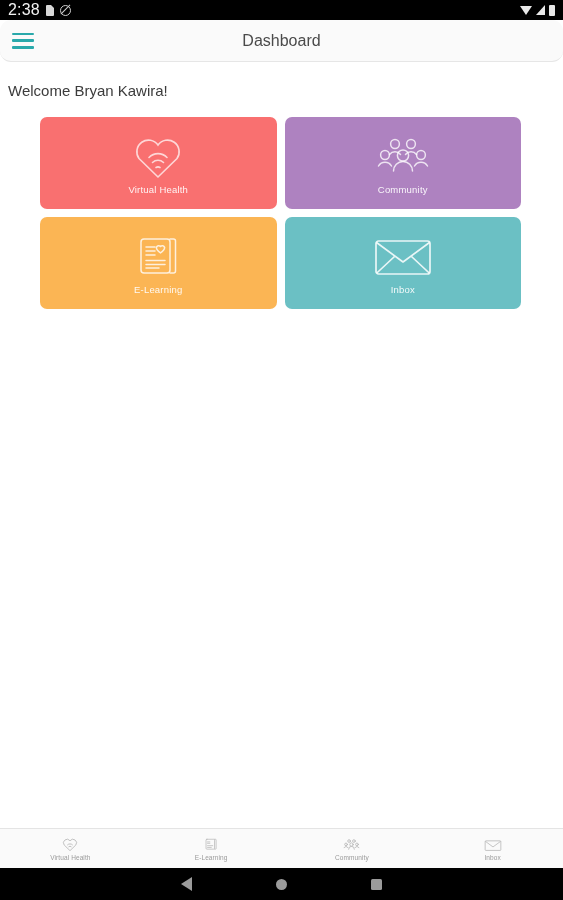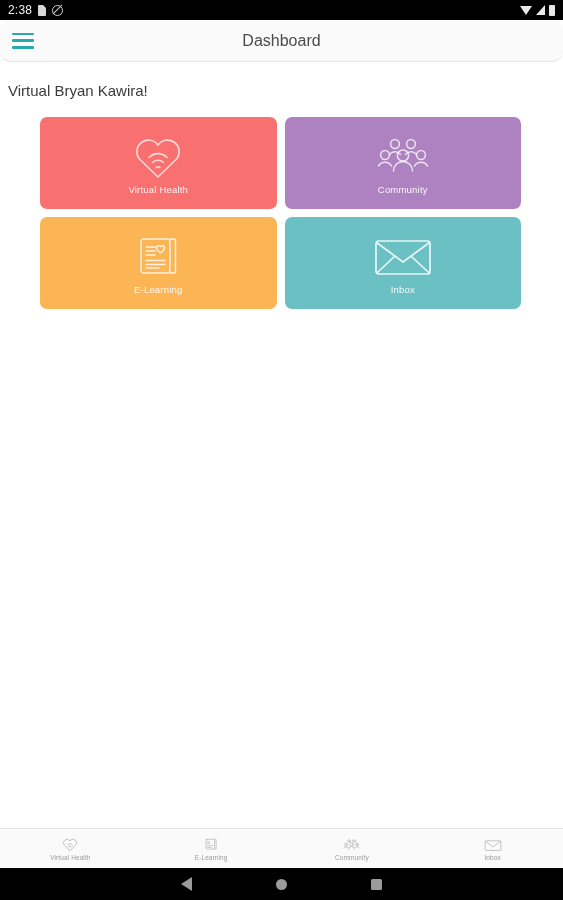--- a/index.html
+++ b/index.html
@@ -11,21 +11,21 @@
   }
   #app { position:relative; width:563px; height:900px; background:#ffffff; }
 
   
   .statusbar {
     height:20px; background:#000000; color:#ffffff;
     display:flex; align-items:center; justify-content:space-between;
     padding:0 8px;
   }
   .sb-left { display:flex; align-items:center; gap:6px; }
-  .sb-time { font-size:12px; letter-spacing:0.2px; color:#f2f2f2; }
+  .sb-time { font-size:16px; letter-spacing:0.2px; color:#f2f2f2; }
   .sb-right { display:flex; align-items:center; gap:4px; }
   .icon-sim {
     width:8px; height:11px; background:#d8d8d8; border-radius:1px;
     position:relative;
   }
   .icon-sim::after{
     content:""; position:absolute; top:0; right:0;
     border-left:3px solid transparent; border-top:3px solid #000;
   }
   .icon-nosound { width:11px; height:11px; position:relative; }
@@ -143,21 +143,21 @@
   <div class="toolbar">
     <div class="hamburger">
       <span></span>
         <span></span>
         <span></span>
     </div>
     <div class="toolbar-title">Dashboard</div>
   </div>
 
   <div class="content">
-    <div class="welcome">Virtual Bryan Kawira!</div>
+    <div class="welcome">Welcome Bryan Kawira!</div>
 
     <div class="grid">
 
       <div class="card" style="background:#f97070">
         <div class="glyph">
           <svg width="52" height="46" viewBox="0 0 52 46" fill="none">
             <path d="M26 43 L7 24.5 A11 11 0 0 1 26 11 A11 11 0 0 1 45 24.5 Z" stroke="#ffffff" stroke-opacity="0.72" stroke-width="1.6" fill="none"></path>
             <path d="M17 23.5 a12.5 12.5 0 0 1 18 0" stroke="#ffffff" stroke-opacity="0.72" stroke-width="1.6" fill="none" stroke-linecap="round"></path>
             <path d="M20.5 28.5 a8 8 0 0 1 11 0" stroke="#ffffff" stroke-opacity="0.72" stroke-width="1.6" fill="none" stroke-linecap="round"></path>
             <path d="M24 33.5 a4 4 0 0 1 4 0" stroke="#ffffff" stroke-opacity="0.72" stroke-width="1.6" fill="none" stroke-linecap="round"></path>

